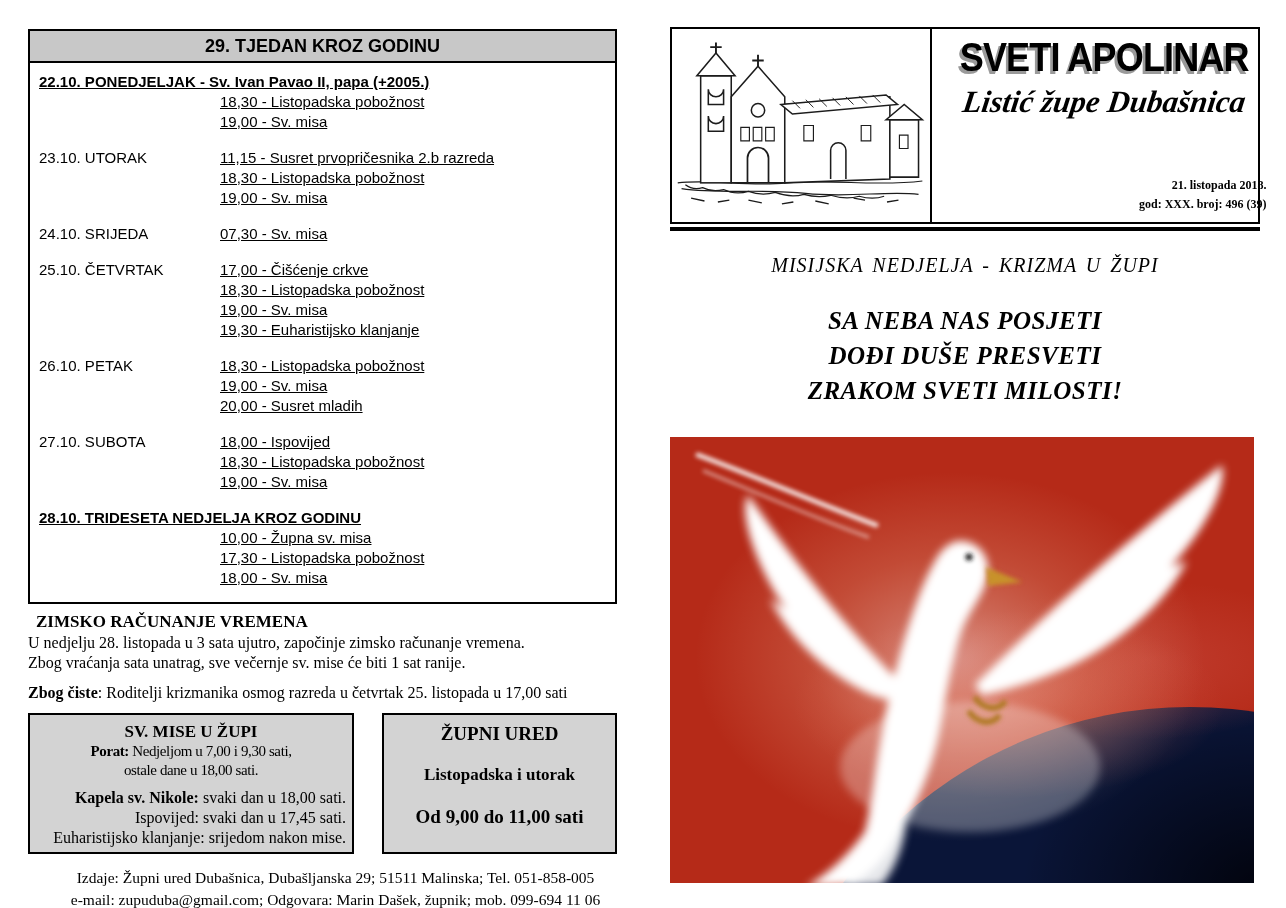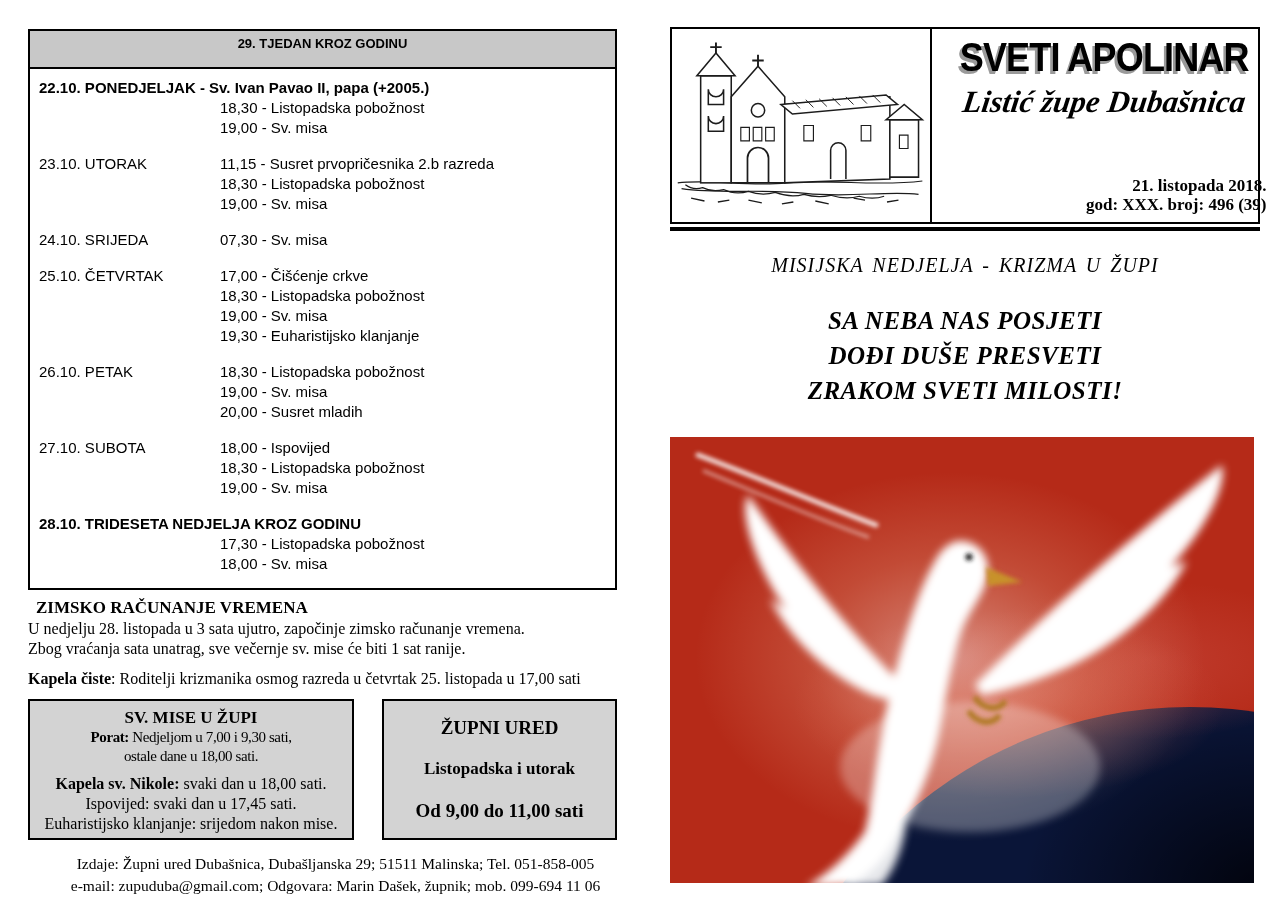--- a/index.html
+++ b/index.html
@@ -4,62 +4,62 @@
 <style>
   html,body{margin:0;padding:0;background:#fff;}
   .page{position:relative;width:1286px;height:908px;background:#fff;overflow:hidden;
         font-family:"Liberation Serif",serif;color:#000;}
 
   
   .col-left{position:absolute;left:28px;top:29px;width:589px;}
 
   .schedule{border:2px solid #000;background:#fff;}
   .sched-title{background:#c8c8c8;border-bottom:2px solid #000;text-align:center;
-    font-family:"Liberation Sans",sans-serif;font-weight:bold;font-size:13px;padding:5px 0 16px;}
+    font-family:"Liberation Sans",sans-serif;font-weight:bold;font-size:18px;padding:5px 0 4px;}
   .sched-body{padding:9px 4px 12px 0;font-family:"Liberation Sans",sans-serif;
     font-size:15px;line-height:20px;}
-  .sched-row{position:relative;padding-left:190px;margin-bottom:16px;}
+  .sched-row{position:relative;padding-left:190px;margin-bottom:16px;text-decoration:underline;}
   .sched-row:last-child{margin-bottom:2px;}
   .sched-row .day{position:absolute;left:9px;top:0;white-space:nowrap;}
   .sched-row.full .day{position:static;margin-left:-181px;font-weight:bold;}
 
   .winter{margin-top:8px;font-size:16px;line-height:20px;}
   .winter h3{margin:0 8px 1px;font-size:17px;line-height:20px;}
   .cleaning{margin-top:10px;font-size:16px;line-height:20px;}
   .b{font-weight:bold;}
 
   .boxes{margin-top:10px;display:flex;gap:28px;}
   .graybox{box-sizing:border-box;height:141px;border:2px solid #000;background:#d3d3d3;
     text-align:center;}
   .box-mass{width:336px;padding:5px 6px;}
   .box-office{width:242px;padding:6px 6px;}
   .box-mass .bx-title{font-weight:bold;font-size:17px;margin-top:2px;}
   .box-mass .cond{font-size:15px;line-height:19px;letter-spacing:-0.4px;}
-  .box-mass .norm{font-size:16px;line-height:20px;}
+  .box-mass .norm{font-size:16px;line-height:20px;text-align:right;}
   .box-mass .kapela{margin-top:8px;}
-  .box-office .bx-title{font-weight:bold;font-size:19px;margin-top:10px;}
+  .box-office .bx-title{font-weight:bold;font-size:19px;margin-top:2px;}
   .box-office .ln1{font-weight:bold;font-size:17px;margin-top:20px;}
   .box-office .ln2{font-weight:bold;font-size:19px;margin-top:21px;}
 
   .pub-footer{margin:13px 0 0 26px;text-align:center;font-size:15.5px;line-height:22px;}
 
   
   .col-right{position:absolute;left:670px;top:27px;width:590px;}
 
   .masthead{box-sizing:border-box;height:197px;border:2px solid #000;display:flex;background:#fff;}
   .thick-rule{height:4px;background:#000;margin-top:3px;}
   .church-cell{width:275px;border-right:2px solid #000;box-sizing:border-box;
     display:flex;align-items:center;justify-content:center;}
   .title-cell{flex:1;display:flex;flex-direction:column;padding:6px 8px 8px;}
   .paper-title{font-family:"Liberation Sans",sans-serif;font-weight:bold;font-size:41px;
     line-height:44px;white-space:nowrap;letter-spacing:-1px;transform:scaleX(.88);
     transform-origin:center;text-align:center;text-shadow:-3px 3px 0 #9a9a9a;}
   .paper-sub{font-style:italic;font-weight:bold;font-size:31px;line-height:38px;
     text-align:center;transform:skewX(-8deg);margin-top:4px;white-space:nowrap;}
-  .issue-block{margin-top:auto;text-align:right;font-weight:bold;font-size:17px;
+  .issue-block{margin-top:auto;text-align:right;font-weight:bold;font-size:12px;
     line-height:19px;padding-right:2px;}
 
   .banner{margin-top:23px;text-align:center;font-style:italic;font-size:20px;
     letter-spacing:1px;word-spacing:3px;}
   .verse{margin-top:26px;text-align:center;font-style:italic;font-weight:bold;
     font-size:25px;line-height:35px;letter-spacing:0.5px;}
 
   
   .artwork{position:absolute;left:0;top:410px;width:584px;height:446px;overflow:hidden;
     background:#3c0e14;}
@@ -145,35 +145,36 @@
             <div class="day">27.10. SUBOTA</div>
             <div class="times">
               <div>18,00 - Ispovijed</div>
               <div>18,30 - Listopadska pobožnost</div>
               <div>19,00 - Sv. misa</div>
             </div>
           </div>
           <div class="sched-row full">
             <div class="day b">28.10. TRIDESETA NEDJELJA KROZ GODINU</div>
             <div class="times">
+              <div>10,00 - Župna sv. misa</div>
               <div>17,30 - Listopadska pobožnost</div>
               <div>18,00 - Sv. misa</div>
             </div>
           </div>
         </div>
     </div>
 
     <div class="winter">
       <h3>ZIMSKO RAČUNANJE VREMENA</h3>
       <div>U nedjelju 28. listopada u 3 sata ujutro, započinje zimsko računanje vremena.</div>
       <div>Zbog vraćanja sata unatrag, sve večernje sv. mise će biti 1 sat ranije.</div>
     </div>
 
     <div class="cleaning">
-      <span class="b">Kapela čiste</span><span>: Roditelji krizmanika osmog razreda u četvrtak 25. listopada u 17,00 sati</span>
+      <span class="b">Zbog čiste</span><span>: Roditelji krizmanika osmog razreda u četvrtak 25. listopada u 17,00 sati</span>
     </div>
 
     <div class="boxes">
       <div class="graybox box-mass">
         <div class="bx-title">SV. MISE U ŽUPI</div>
         <div class="cond"><span class="b">Porat:</span>
           <span>Nedjeljom u 7,00 i 9,30 sati,</span></div>
         <div class="cond">ostale dane u 18,00 sati.</div>
         <div class="norm kapela"><span class="b">Kapela sv. Nikole:</span>
           <span>svaki dan u 18,00 sati.</span></div>

